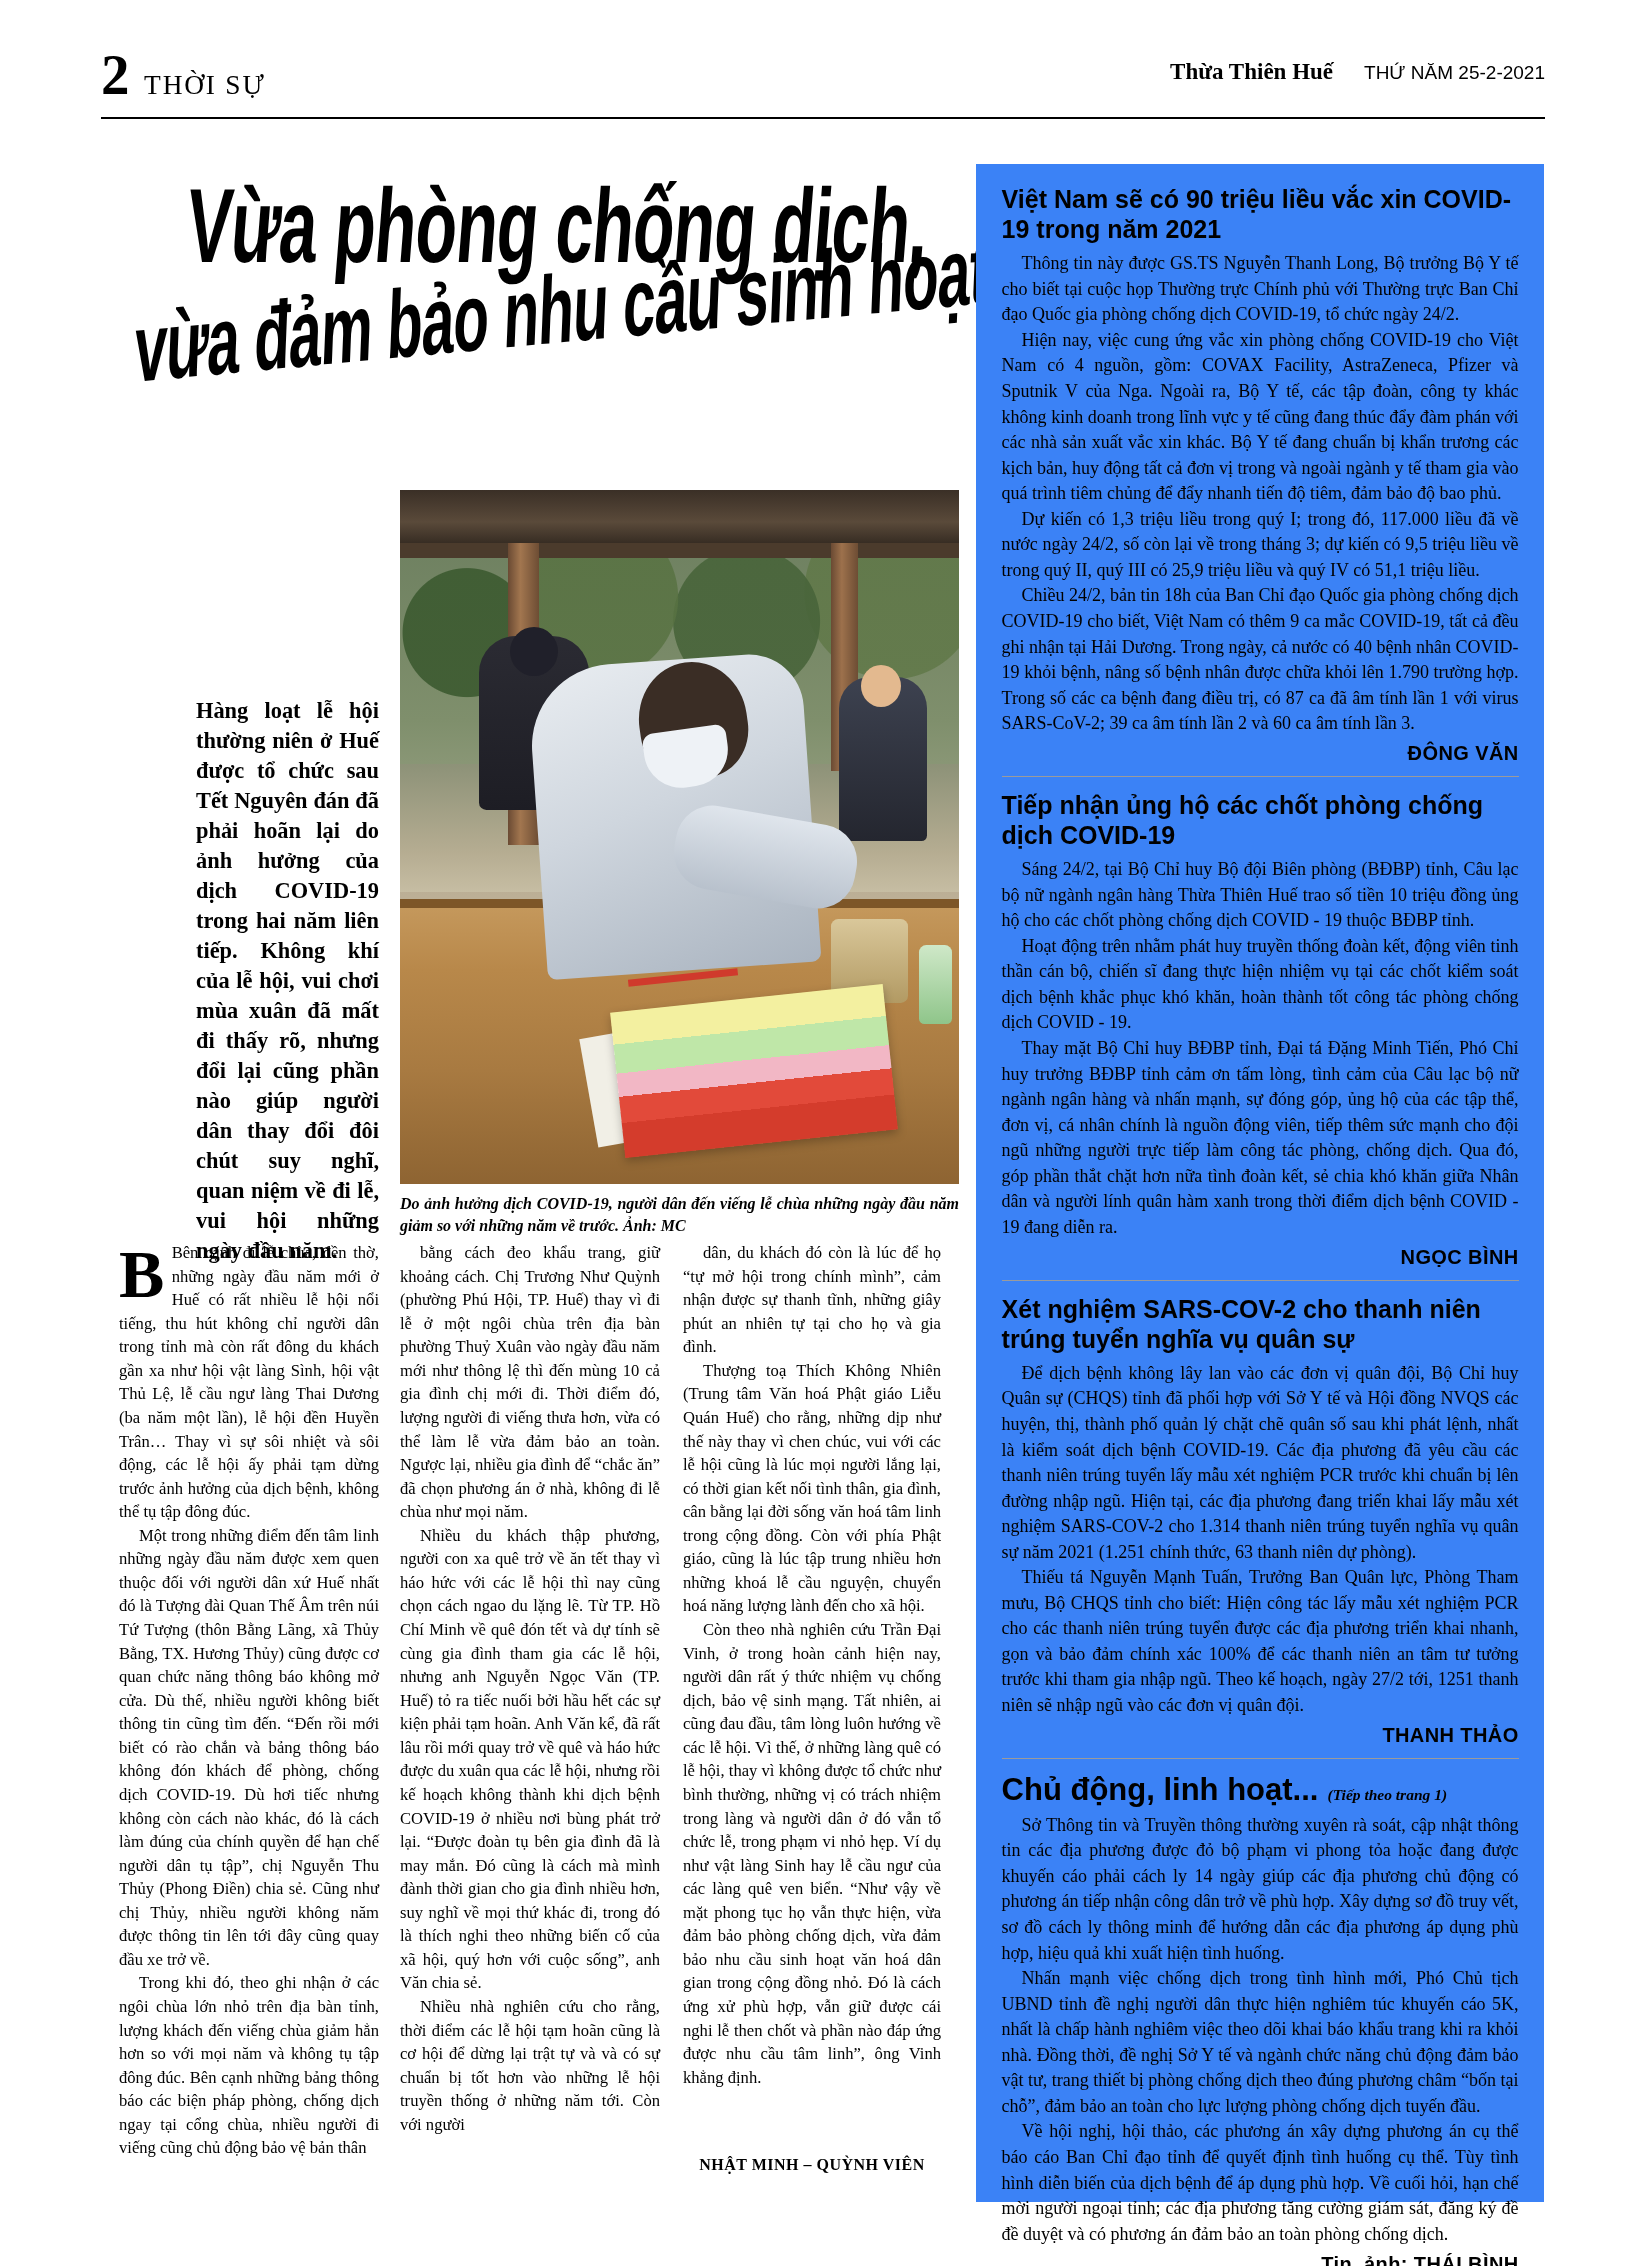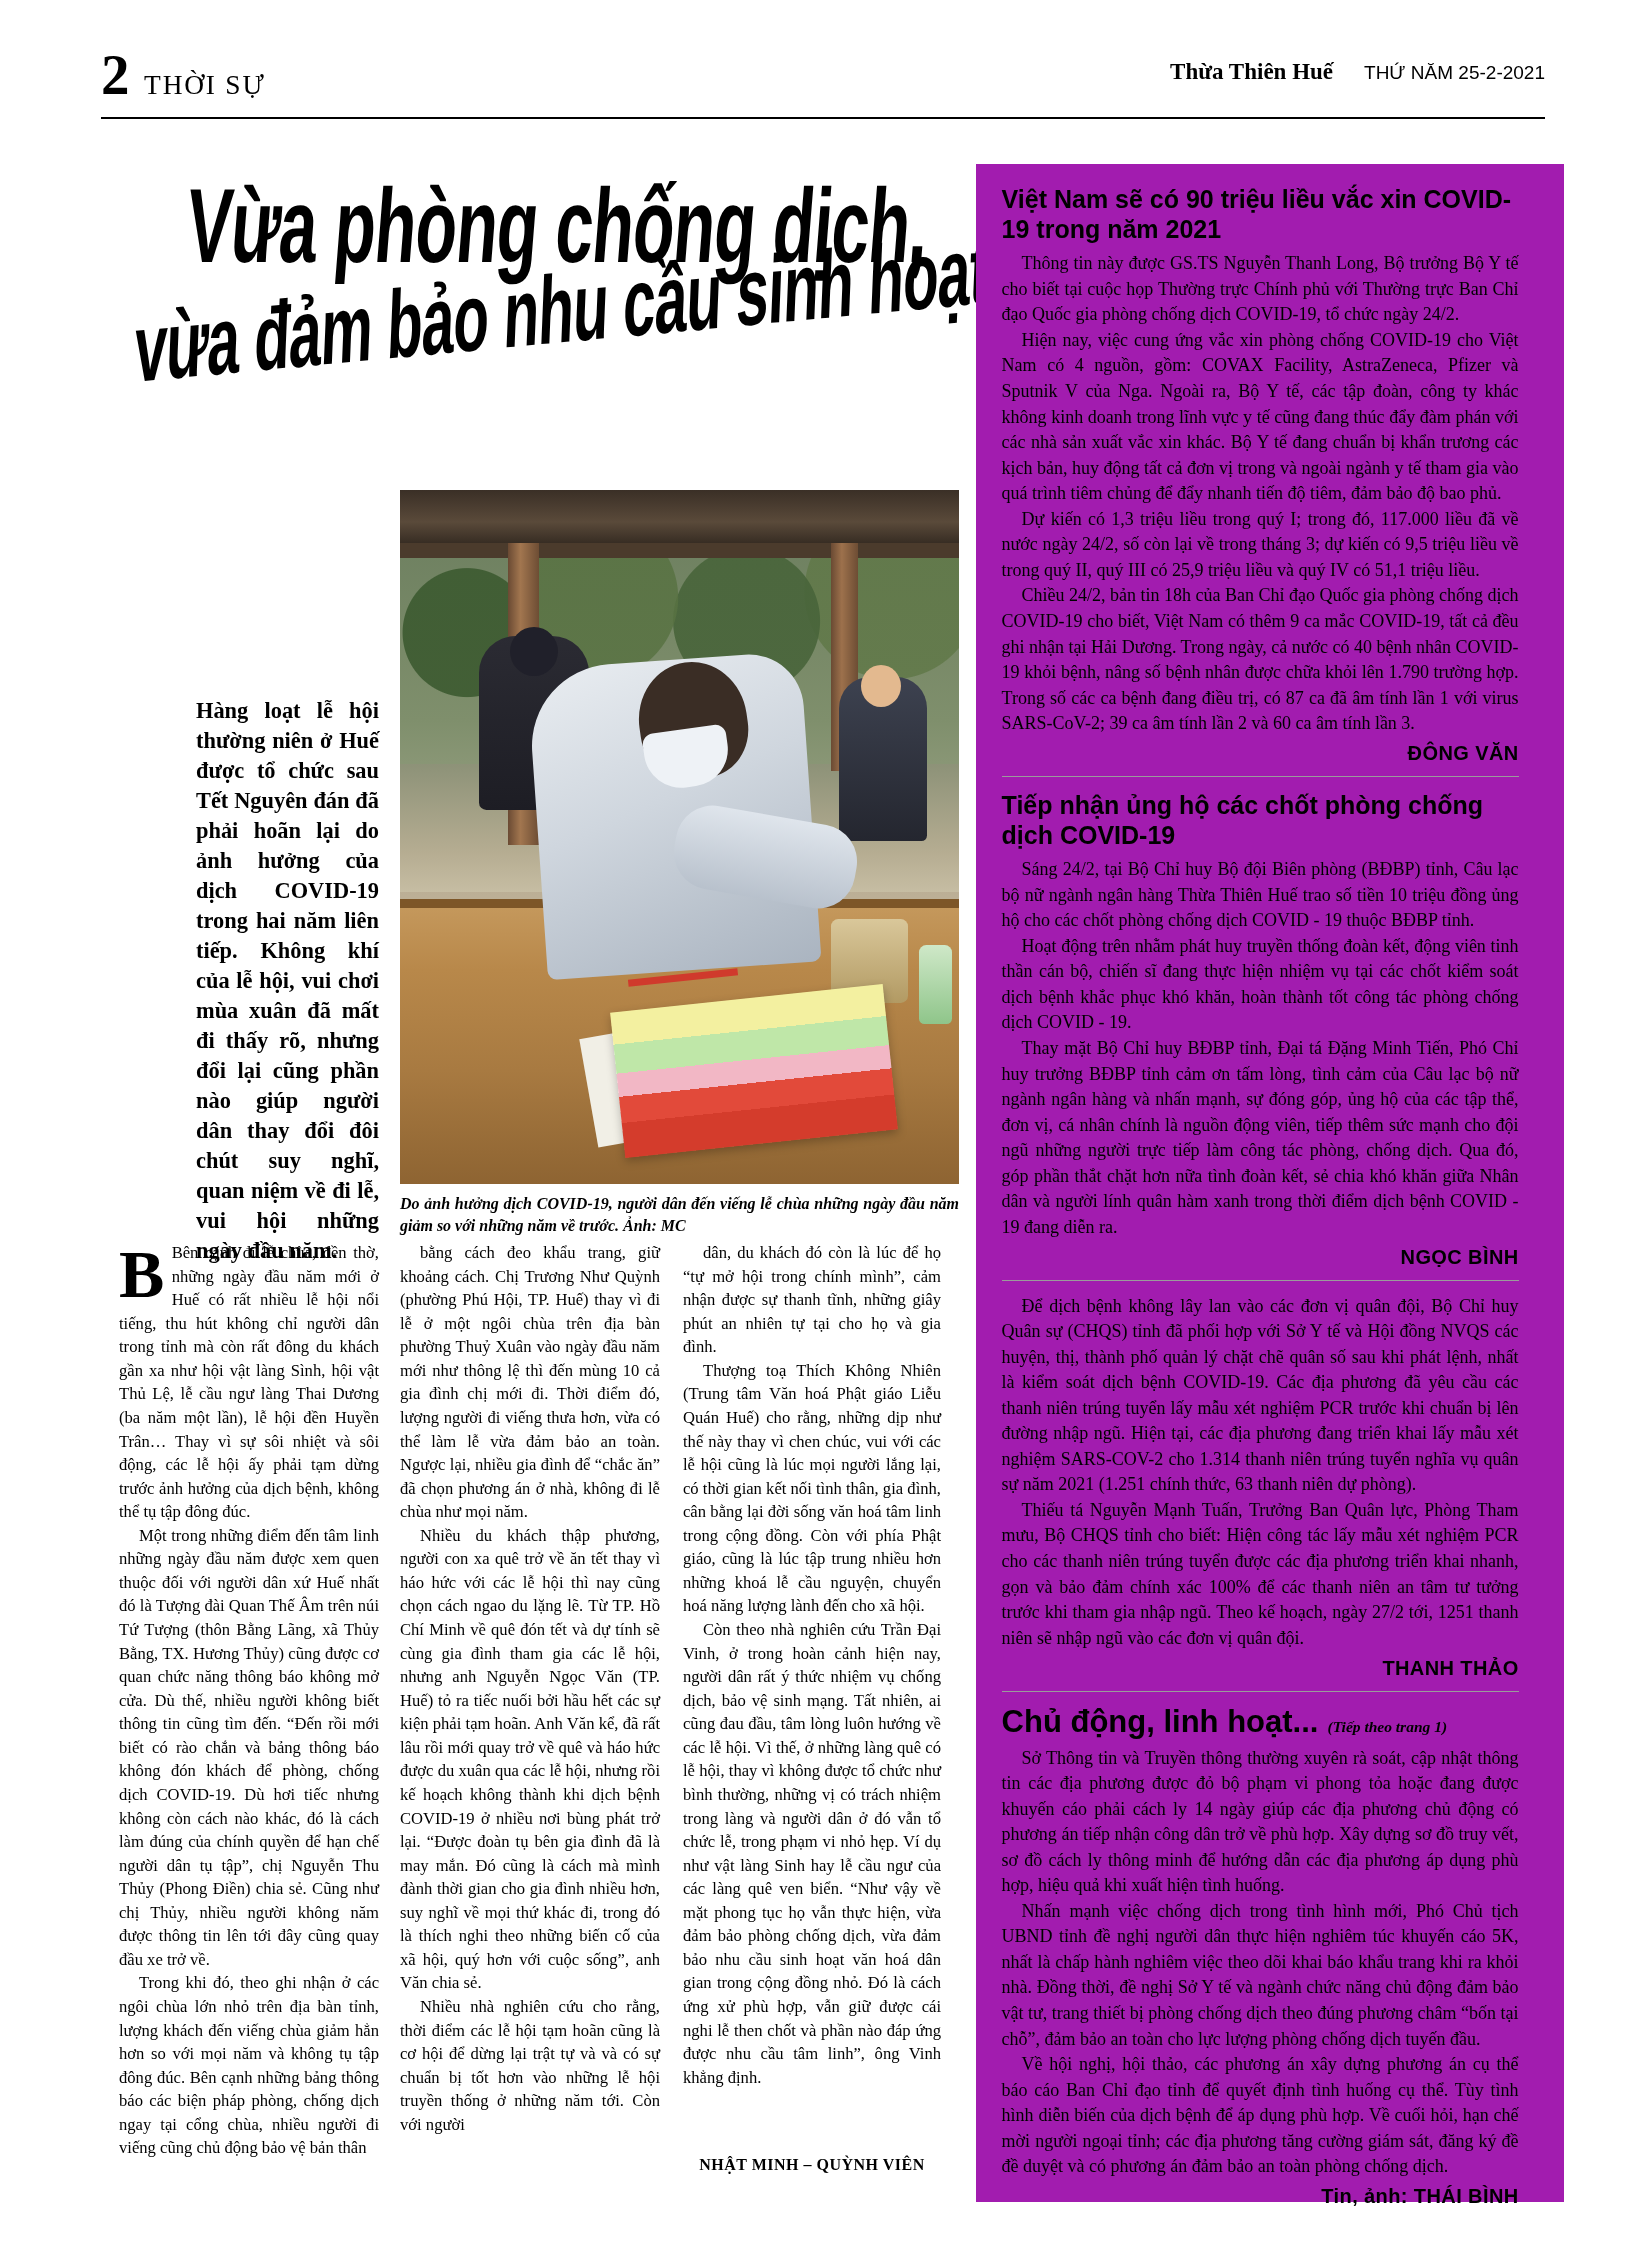--- a/index.html
+++ b/index.html
@@ -291,22 +291,21 @@
     letter-spacing: 0.5px;
   }
 
   
   .sidebar {
     position: absolute;
     left: 976px;
     top: 164px;
     width: 568px;
     height: 2038px;
-    background: #a21caf;
-    padding-left: 20px;
+    background: #3b82f6;
   }
   .sb-inner {
     position: absolute;
     left: 25.6px;
     top: 20px;
     width: 517px;
   }
   .sb-h {
     font-family: "Liberation Sans", sans-serif;
     font-weight: bold;
@@ -441,20 +440,21 @@
           <p>Sáng 24/2, tại Bộ Chỉ huy Bộ đội Biên phòng (BĐBP) tỉnh, Câu lạc bộ nữ ngành ngân hàng Thừa Thiên Huế trao số tiền 10 triệu đồng ủng hộ cho các chốt phòng chống dịch COVID - 19 thuộc BĐBP tỉnh.</p>
           <p>Hoạt động trên nhằm phát huy truyền thống đoàn kết, động viên tinh thần cán bộ, chiến sĩ đang thực hiện nhiệm vụ tại các chốt kiểm soát dịch bệnh khắc phục khó khăn, hoàn thành tốt công tác phòng chống dịch COVID - 19.</p>
           <p>Thay mặt Bộ Chỉ huy BĐBP tỉnh, Đại tá Đặng Minh Tiến, Phó Chỉ huy trưởng BĐBP tỉnh cảm ơn tấm lòng, tình cảm của Câu lạc bộ nữ ngành ngân hàng và nhấn mạnh, sự đóng góp, ủng hộ của các tập thể, đơn vị, cá nhân chính là nguồn động viên, tiếp thêm sức mạnh cho đội ngũ những người trực tiếp làm công tác phòng, chống dịch. Qua đó, góp phần thắt chặt hơn nữa tình đoàn kết, sẻ chia khó khăn giữa Nhân dân và người lính quân hàm xanh trong thời điểm dịch bệnh COVID - 19 đang diễn ra.</p>
         </div>
         <div class="sb-sign">NGỌC BÌNH</div>
       </div>
 
       <div class="sb-rule"></div>
 
       <div class="sb-block">
+        <div class="sb-h">Xét nghiệm SARS-COV-2 cho thanh niên trúng tuyển nghĩa vụ quân sự</div>
         <div class="sb-body">
           <p>Để dịch bệnh không lây lan vào các đơn vị quân đội, Bộ Chỉ huy Quân sự (CHQS) tỉnh đã phối hợp với Sở Y tế và Hội đồng NVQS các huyện, thị, thành phố quản lý chặt chẽ quân số sau khi phát lệnh, nhất là kiểm soát dịch bệnh COVID-19. Các địa phương đã yêu cầu các thanh niên trúng tuyển lấy mẫu xét nghiệm PCR trước khi chuẩn bị lên đường nhập ngũ. Hiện tại, các địa phương đang triển khai lấy mẫu xét nghiệm SARS-COV-2 cho 1.314 thanh niên trúng tuyển nghĩa vụ quân sự năm 2021 (1.251 chính thức, 63 thanh niên dự phòng).</p>
           <p>Thiếu tá Nguyễn Mạnh Tuấn, Trưởng Ban Quân lực, Phòng Tham mưu, Bộ CHQS tỉnh cho biết: Hiện công tác lấy mẫu xét nghiệm PCR cho các thanh niên trúng tuyển được các địa phương triển khai nhanh, gọn và bảo đảm chính xác 100% để các thanh niên an tâm tư tưởng trước khi tham gia nhập ngũ. Theo kế hoạch, ngày 27/2 tới, 1251 thanh niên sẽ nhập ngũ vào các đơn vị quân đội.</p>
         </div>
         <div class="sb-sign">THANH THẢO</div>
       </div>
 
       <div class="sb-rule"></div>
 
       <div class="sb-block">

